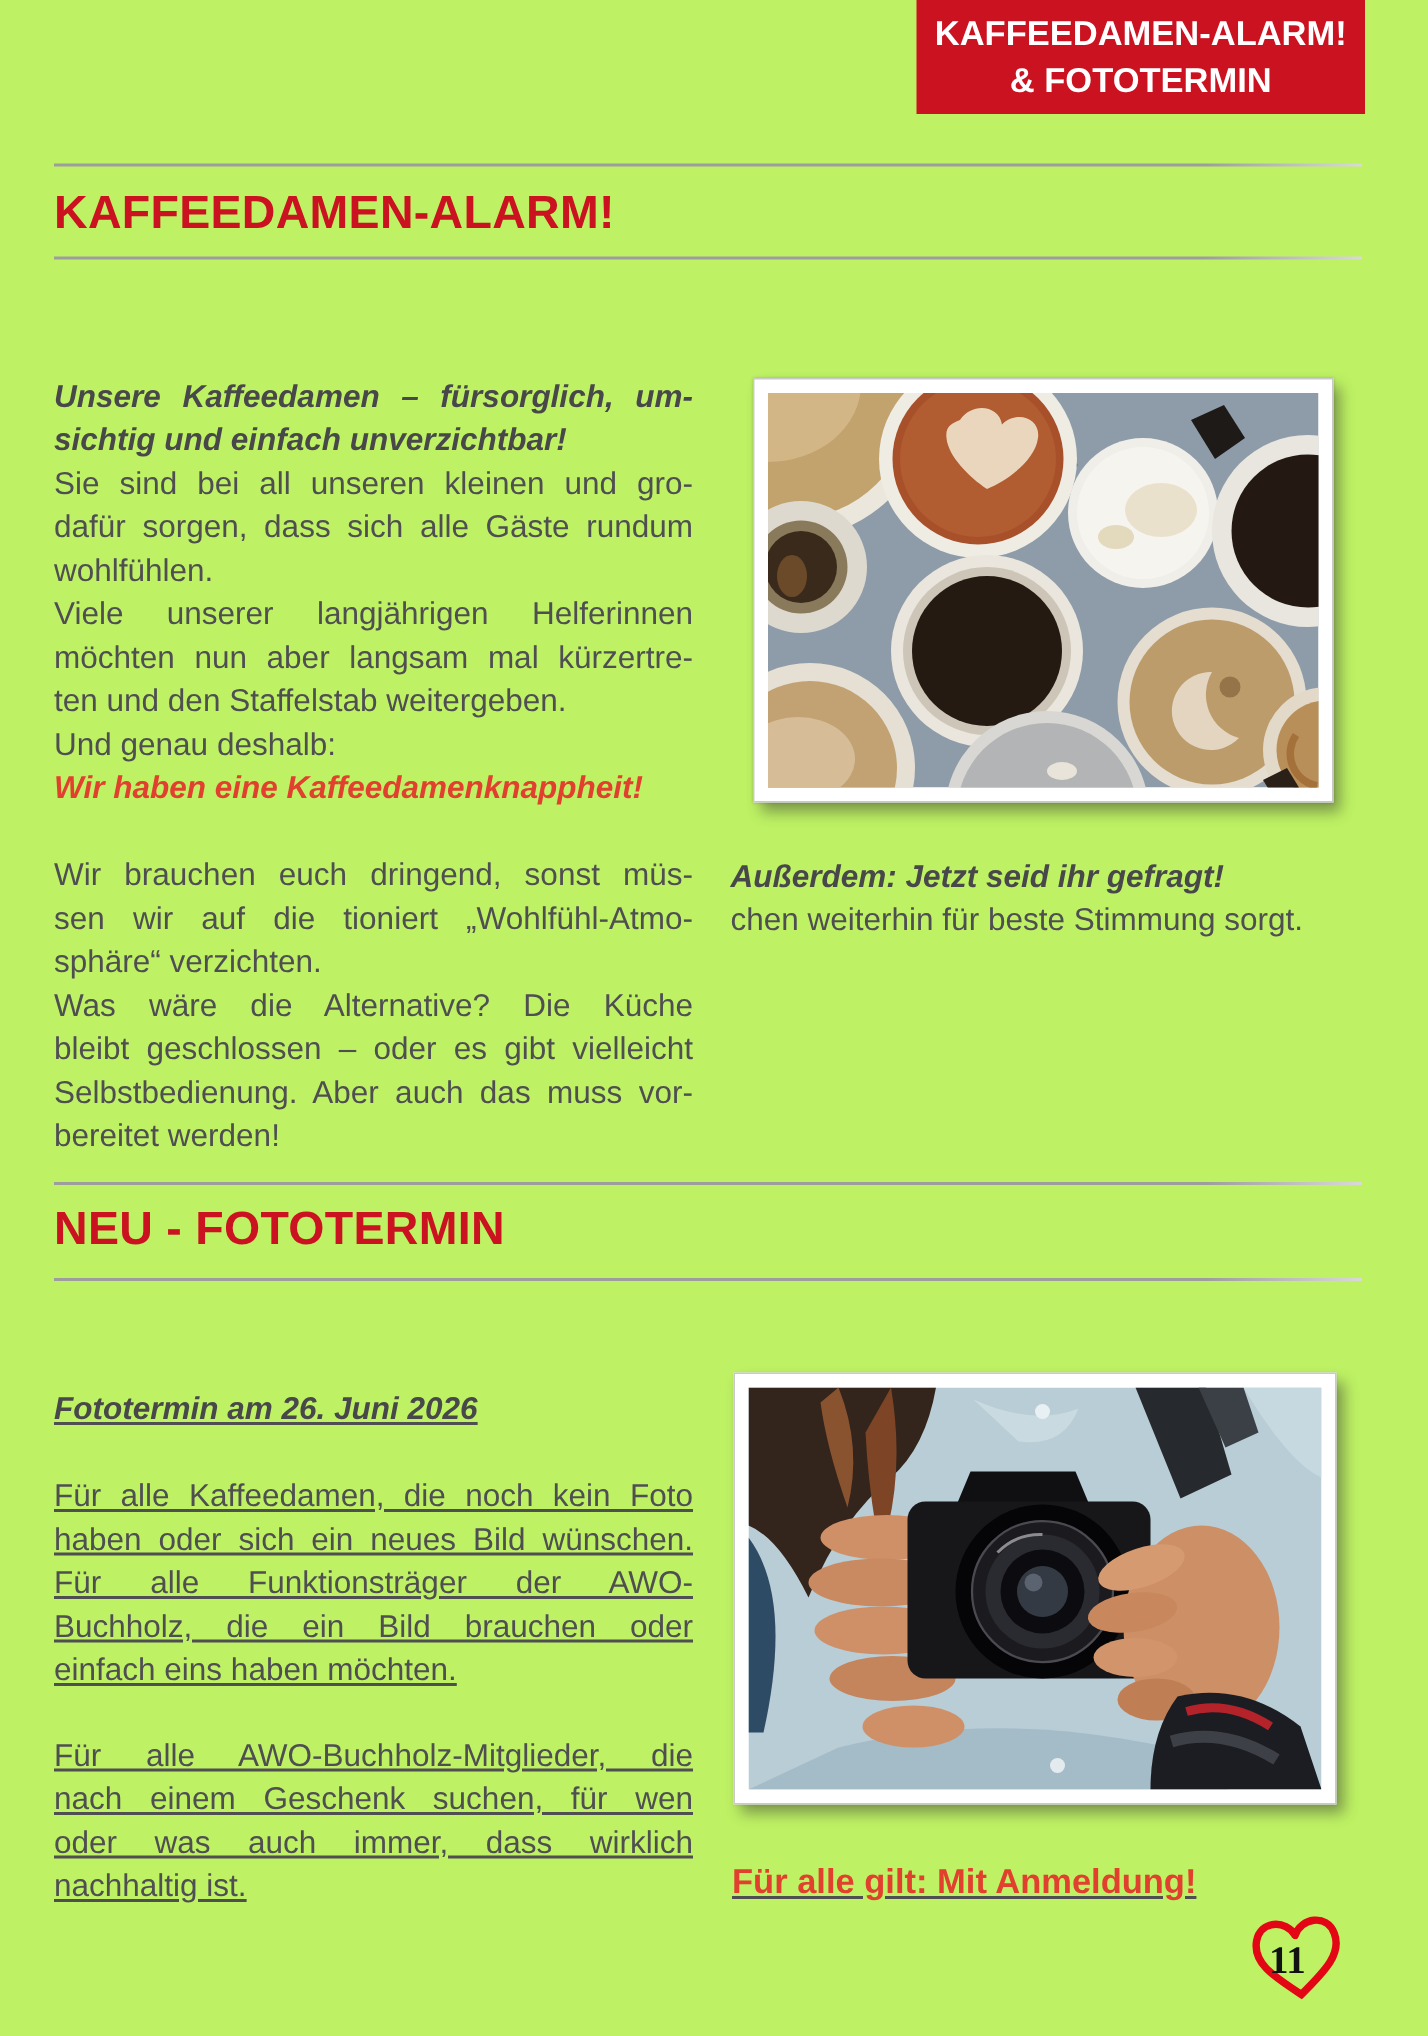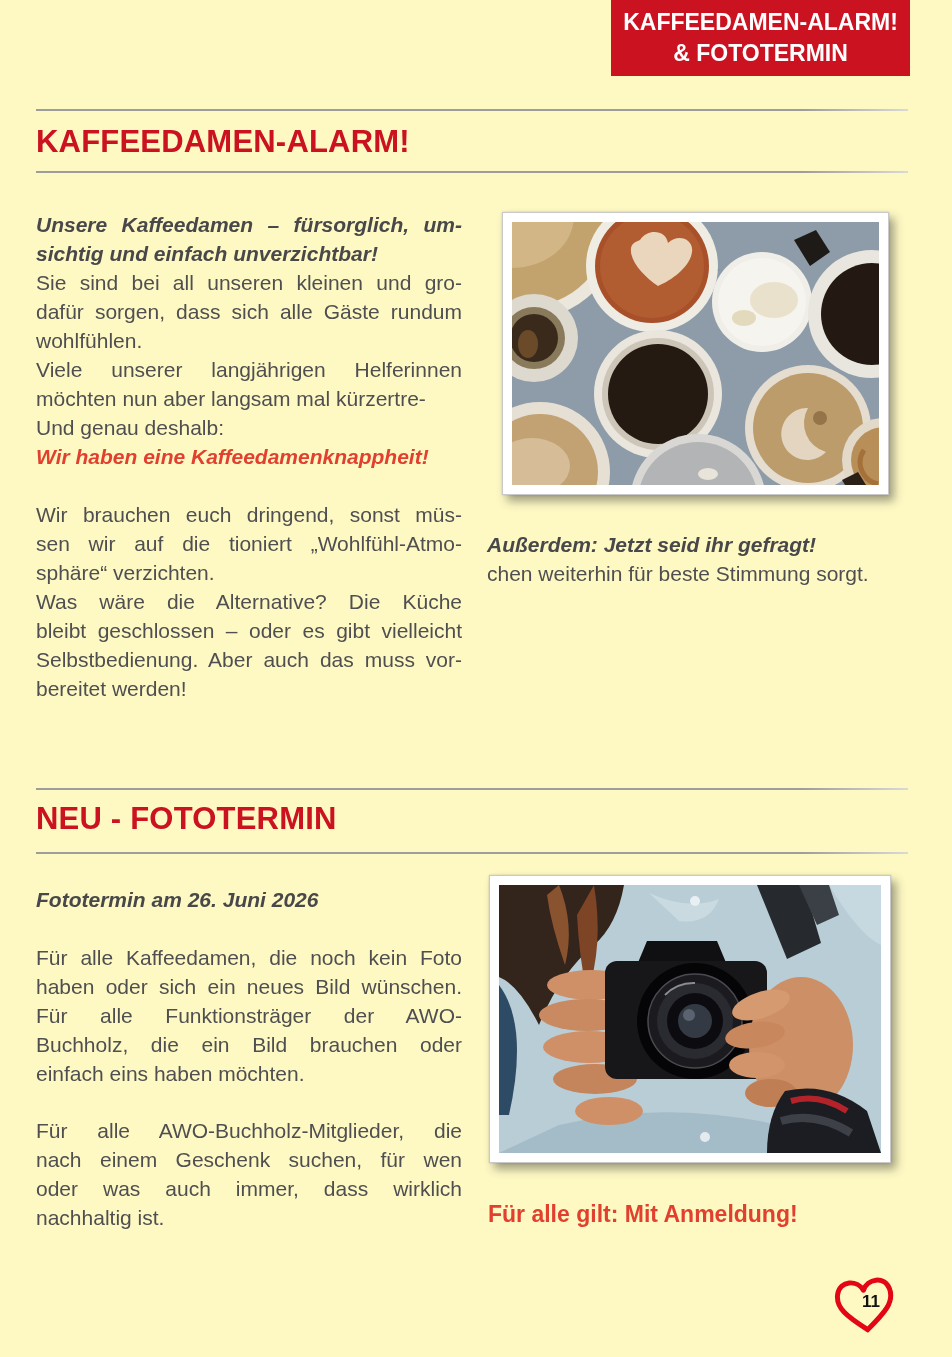--- a/index.html
+++ b/index.html
@@ -1,17 +1,17 @@
 <!DOCTYPE html>
 <html lang="de"><head>
 <meta charset="utf-8">
 <style>
   html,body{margin:0;padding:0;background:#ffffff;}
   .page{
-    position:relative;width:952px;height:1357px;background:#fef9c3;overflow:hidden;
+    position:relative;width:952px;height:1357px;background:#bef264;overflow:hidden;
     font-family:"Liberation Sans",sans-serif;color:#4f4f52;
   }
   
   .banner{
     position:absolute;left:611px;top:0;width:299px;height:76px;
     background:#cb1220;color:#fff;text-align:center;
     font-weight:700;font-size:23px;line-height:31px;padding-top:7px;box-sizing:border-box;
   }
   
   .rule{
@@ -19,23 +19,23 @@
     background:linear-gradient(to right,#9d9d9d 88%,#d9d9d9);
   }
   .r1{top:109px}.r2{top:171px}.r3{top:788px}.r4{top:852px}
   
   .sec-heading{
     position:absolute;left:36px;margin:0;color:#cb1220;
     font-size:31px;font-weight:700;letter-spacing:.2px;
   }
   .h1{top:124px}.h2{top:801px}
   
-  .cols{position:absolute;left:36px;width:872px;display:flex;}
+  .cols{position:absolute;left:36px;width:872px;display:flex;margin-top:40px;}
   .cols1{top:210px;gap:25px;}
-  .cols2{top:875px;gap:25px;}
+  .cols2{top:875px;gap:25px;text-decoration:underline;}
   .col-left{width:426px;}
   .col-right{width:421px;}
   .cols2 .col-left{padding-top:10px;box-sizing:border-box;}
   
   .para{font-size:21px;line-height:29px;}
   .tline{text-align:justify;text-align-last:justify;text-justify:inter-word;}
   .tline:last-child{text-align-last:left;}
   .no-just .tline{text-align:left;text-align-last:left;}
   .bold-it{font-weight:700;font-style:italic;color:#48484a;}
   .red-it{font-weight:700;font-style:italic;color:#e2402f;}
@@ -50,22 +50,22 @@
   .photo-coffee{margin-left:15px;margin-top:2px;}
   .photo-camera{margin-left:2px;}
   .right-text-block{margin-top:35px;}
   .note-red{
     margin-top:37px;margin-left:1px;
     color:#e2402f;font-weight:700;font-size:23px;line-height:29px;
   }
   
   .heart-wrap{position:absolute;left:834px;top:1276px;width:62px;height:58px;}
   .pageno{
-    position:absolute;left:846px;top:1292px;width:34px;text-align:right;
-    color:#111;font-size:17px;font-weight:700;
+    position:absolute;left:846px;top:1292px;width:34px;text-align:left;
+    color:#111;font-size:26px;font-weight:700;font-family:Liberation Serif, serif;
   }
 </style>
 </head>
 <body>
 
 <div class="page">
 
   <div class="banner">
     <div>KAFFEEDAMEN-ALARM!</div>
     <div>&amp; FOTOTERMIN</div>
@@ -82,20 +82,21 @@
           <div class="tline">sichtig und einfach unverzichtbar!</div>
         </div>
       <div class="para">
           <div class="tline">Sie sind bei all unseren kleinen und gro-</div>
           <div class="tline">dafür sorgen, dass sich alle Gäste rundum</div>
           <div class="tline">wohlfühlen.</div>
         </div>
       <div class="para">
           <div class="tline">Viele unserer langjährigen Helferinnen</div>
           <div class="tline">möchten nun aber langsam mal kürzertre-</div>
+          <div class="tline">ten und den Staffelstab weitergeben.</div>
         </div>
       <div class="para">Und genau deshalb:</div>
       <div class="para red-it">Wir haben eine Kaffeedamenknappheit!</div>
       <div class="gap"></div>
       <div class="para">
           <div class="tline">Wir brauchen euch dringend, sonst müs-</div>
           <div class="tline">sen wir auf die tioniert „Wohlfühl-Atmo-</div>
           <div class="tline">sphäre“ verzichten.</div>
         </div>
       <div class="para">

